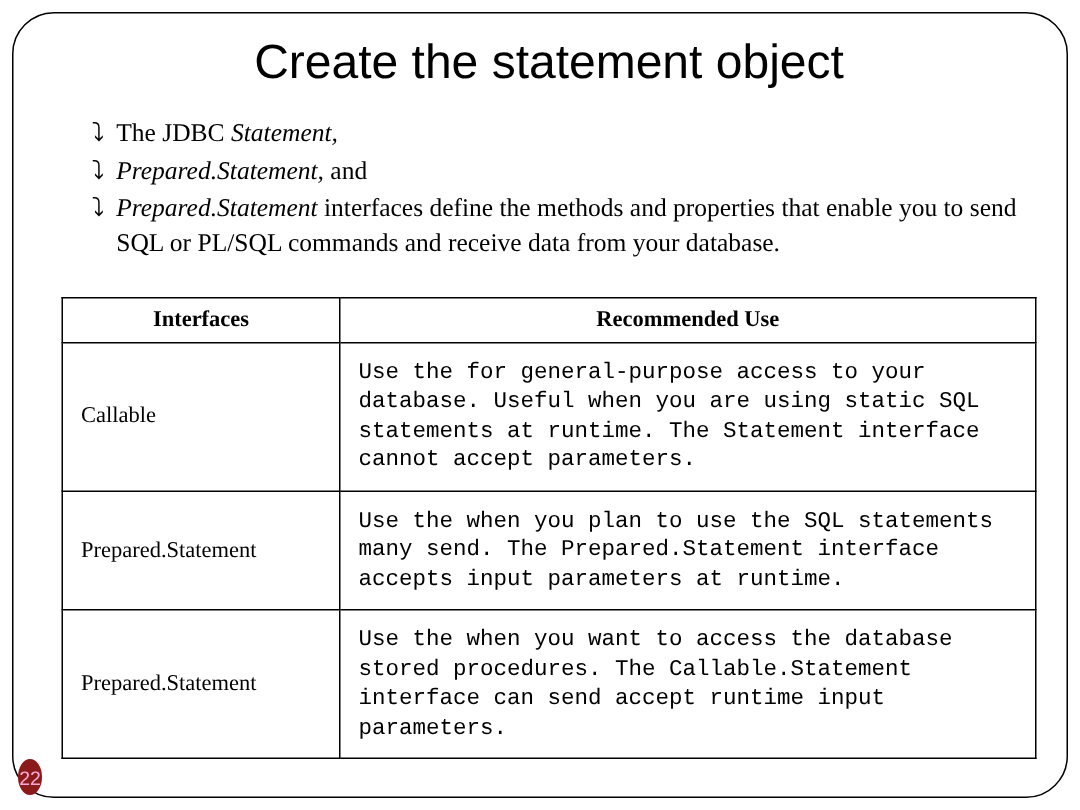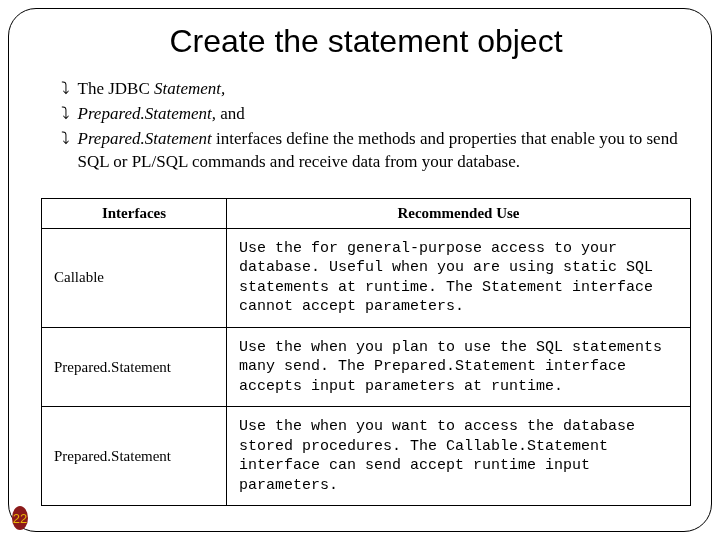--- a/index.html
+++ b/index.html
@@ -71,21 +71,21 @@
   table.if td.ifdesc {
     font-family: Liberation Mono, monospace;
     line-height: 1.3;
   }
   .pagenum {
     position: absolute;
     left: 12px; bottom: 10px;
     width: 16px; height: 24px;
     border-radius: 50%;
     background: #8b1a1a;
-    color: #eab308;
+    color: #f9a8d4;
     font-size: 13px;
     font-family: Arial, sans-serif;
     display: flex;
     align-items: center;
     justify-content: center;
   }
 </style>
 </head>
 <body>
 

